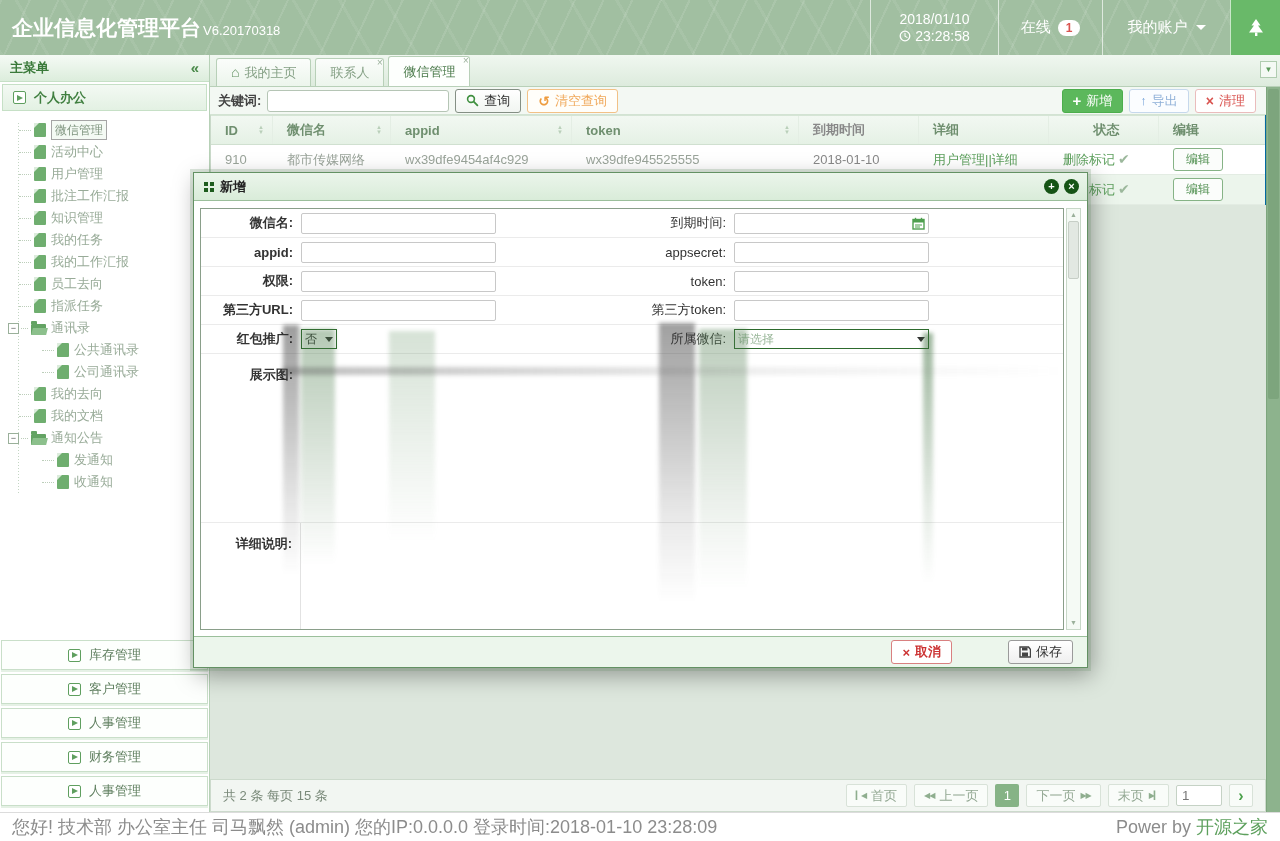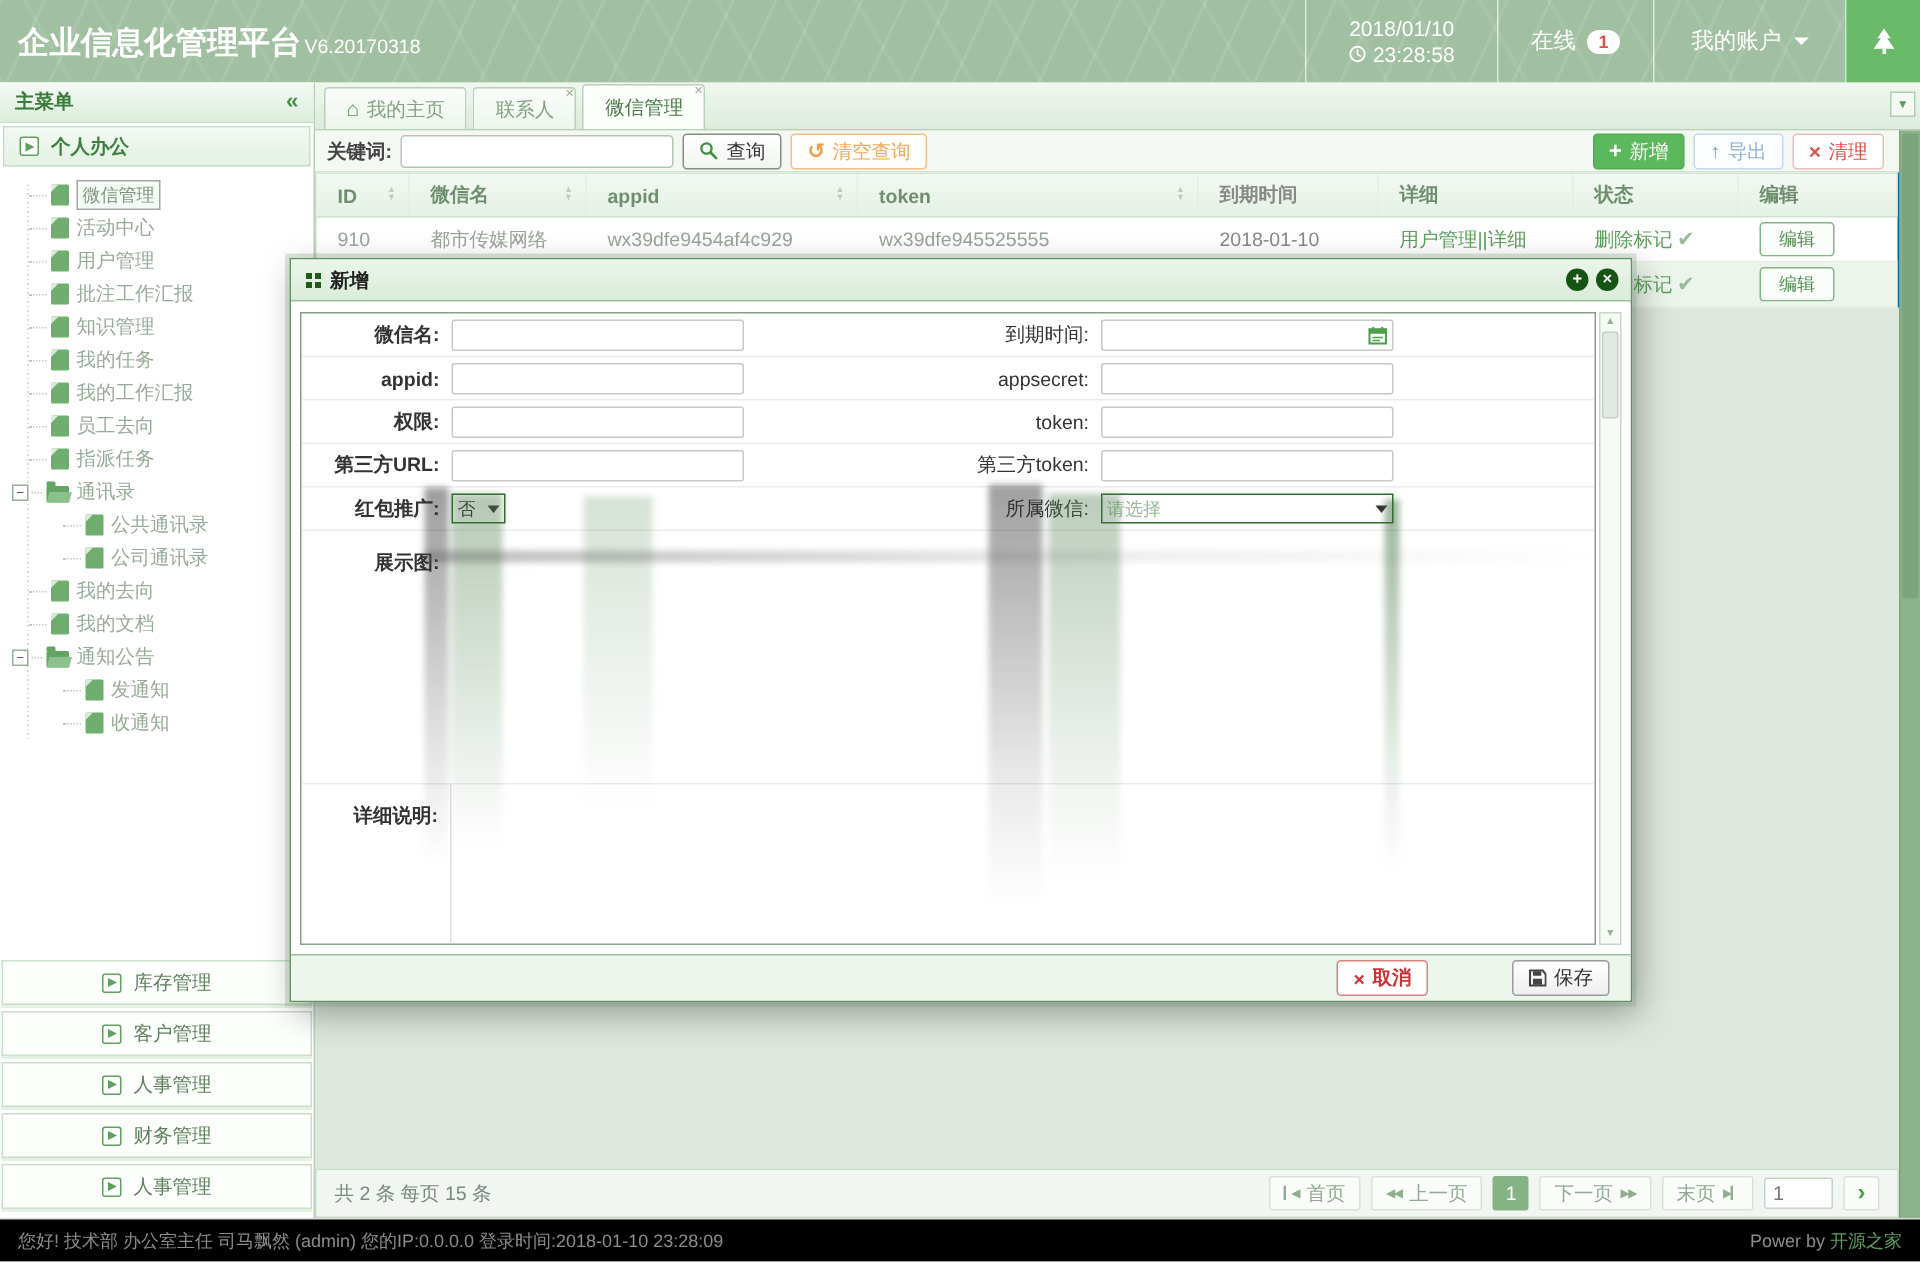--- a/index.html
+++ b/index.html
@@ -94,21 +94,21 @@
   .table{position:absolute;left:0;top:60px;width:1056px;background:#fff;border-left:1px solid #c9d9c9;border-right:1px solid #0369a1;}
   .thead{display:flex;height:30px;background:linear-gradient(#f2f8f2,#e5f1e5);border-top:1px solid #d5e5d5;border-bottom:1px solid #d0e0d0;}
   .th{display:flex;align-items:center;justify-content:space-between;padding:0 8px 0 14px;font-weight:bold;color:#6f8f6f;border-right:1px solid #e4eee4;}
   .sort{display:inline-flex;flex-direction:column;font-size:6px;line-height:5px;color:#b9cfb9;cursor:pointer;}
   .sort::before{content:"▲";}
   .sort::after{content:"▼";}
   .trow{display:flex;height:30px;align-items:center;border-bottom:1px solid #e3ece3;color:#9aa49a;}
   .trow.r2{background:#ecf5ec;}
   .td{padding:0 8px 0 14px;overflow:hidden;white-space:nowrap;}
   .col-id{width:62px;}   .col-name{width:118px;} .col-appid{width:181px;} .col-token{width:227px;}
-  .col-expire{width:120px;color:#888;} .col-detail{width:130px;} .col-status{width:110px;} .col-edit{flex:1;}
+  .col-expire{width:120px;color:#888;} .col-detail{width:130px;} .col-status{width:110px;justify-content:center;} .col-edit{flex:1;}
   .glink{color:#5da05d;cursor:pointer;text-decoration:none;}
   .chk{color:#9cb89c;font-size:14px;margin-left:3px;}
   .edit-btn{padding:2px 12px;border:1px solid #86b386;color:#4f8f4f;background:#fbfdfb;border-radius:3px;font-size:12px;cursor:pointer;font-family:inherit;}
 
   
   .pagination{position:absolute;left:0;bottom:0;width:1056px;height:33px;background:#f2f6f2;border:1px solid #ccdacc;
     display:flex;align-items:center;padding:0 12px;color:#7a8a7a;}
   .pg-right{margin-left:auto;display:flex;align-items:center;gap:7px;}
   .pgbtn{display:inline-flex;align-items:center;gap:5px;height:23px;padding:0 9px;border:1px solid #d8e2d8;background:#f9fcf9;
     color:#93a893;border-radius:2px;font-size:13px;cursor:pointer;font-family:inherit;}
@@ -161,22 +161,22 @@
   .sarr{font-size:7px;color:#9ab09a;line-height:12px;cursor:pointer;}
   .sthumb{width:11px;height:58px;background:#e2e8e2;border:1px solid #c6cec6;border-radius:2px;cursor:pointer;}
   .sfill{flex:1;}
   .d-footer{position:absolute;left:0;right:0;bottom:0;height:31px;background:#ecf6ec;border-top:1px solid #9bbf9b;
     display:flex;align-items:center;justify-content:flex-end;gap:8px;padding:0 14px;}
   .btn-cancel{border-color:#d98080;color:#cc3333;font-weight:bold;}
   .btn-cancel .ico{color:#cc3333;}
   .btn-save{border-color:#9a9a9a;background:linear-gradient(#fff,#efefef);font-weight:normal;margin-left:48px;}
 
   
-  .statusbar{position:absolute;left:0;top:812px;width:1280px;height:29px;background:#000000;border-top:1px solid #dcdcdc;
-    display:flex;align-items:center;justify-content:space-between;padding:0 12px;color:#8c8c8c;font-size:12px;}
+  .statusbar{position:absolute;left:0;top:812px;width:1280px;height:29px;background:#ffffff;border-top:1px solid #dcdcdc;
+    display:flex;align-items:center;justify-content:space-between;padding:0 12px;color:#8c8c8c;font-size:18px;}
   .power a{color:#5da05d;text-decoration:none;cursor:pointer;}
 </style>
 </head>
 <body>
 
 <div id="app">
 
   <header>
     <div class="h-title">
       <span class="t-main">企业信息化管理平台</span><span class="t-ver">V6.20170318</span>

